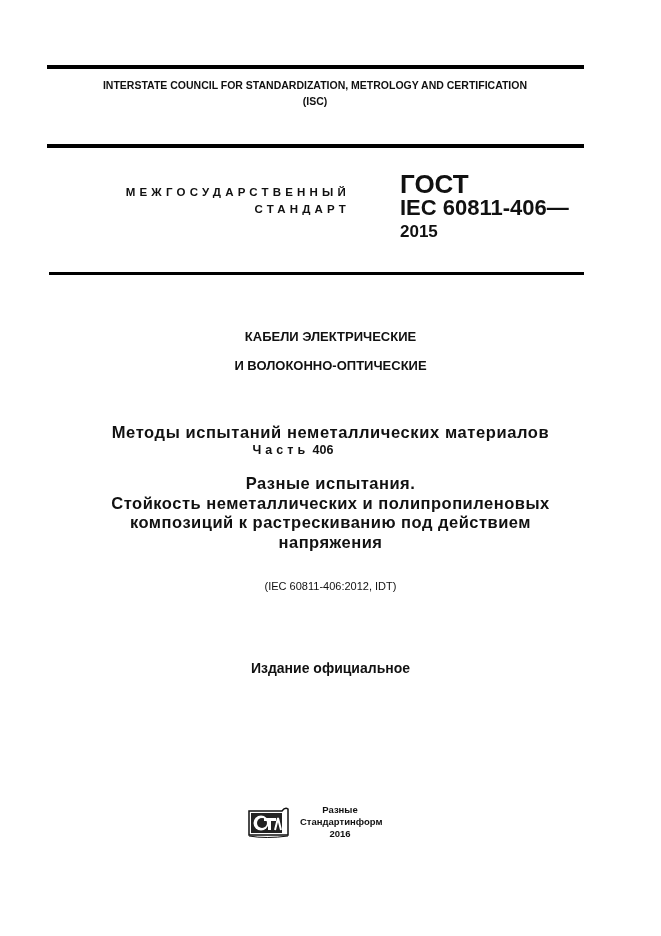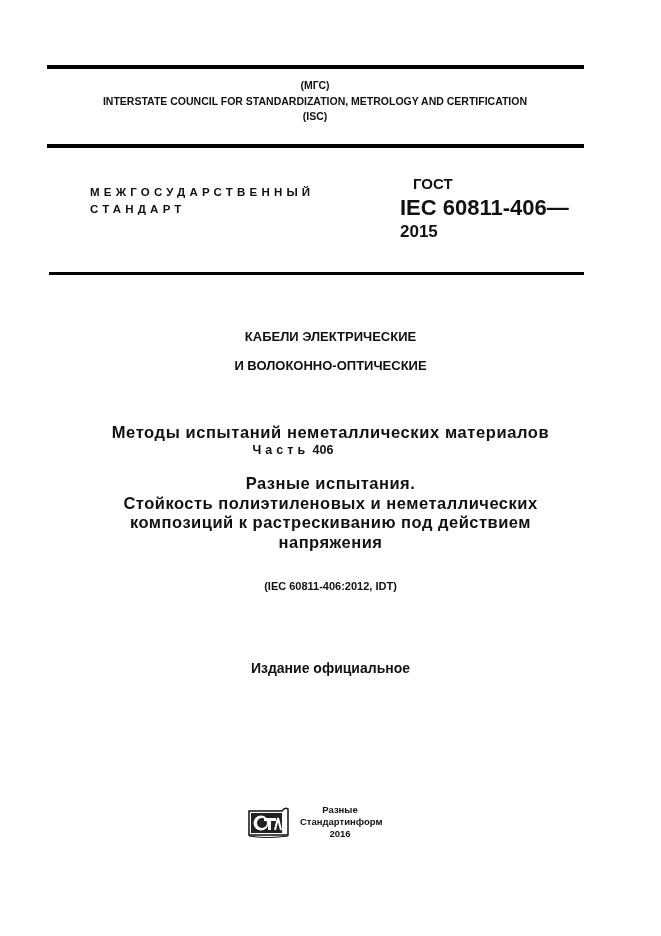--- a/index.html
+++ b/index.html
@@ -4,44 +4,43 @@
 <style>
   html, body { margin: 0; padding: 0; }
   body {
     width: 661px; height: 936px; background: #ffffff; position: relative;
     font-family: "Liberation Sans", sans-serif; color: #111111; overflow: hidden;
   }
   .abs { position: absolute; }
   .rule { position: absolute; background: #000; }
   .center { text-align: center; }
   .council { left: 47px; width: 536px; top: 78px; font-size: 10.5px; font-weight: bold; line-height: 15.5px; }
-  .mezh { left: 90px; width: 260px; top: 184px; font-size: 11.5px; font-weight: bold; letter-spacing: 4.2px; line-height: 17px; text-align: left; }
+  .mezh { left: 90px; width: 260px; top: 184px; font-size: 11.5px; font-weight: bold; letter-spacing: 4.2px; line-height: 17px; text-align: right; }
   .gost { left: 400px; top: 172px; font-weight: bold; }
-  .gost .l1 { font-size: 15px; line-height: 24px; margin-left: 13px; }
+  .gost .l1 { font-size: 26px; line-height: 24px; }
   .gost .l2 { font-size: 22px; line-height: 24px; }
   .gost .l3 { font-size: 17px; line-height: 24px; }
   .title { left: 0; width: 661px; top: 322px; font-size: 13px; font-weight: bold; line-height: 29px; }
   .subtitle { left: 0; width: 661px; top: 411px; font-size: 16.5px; font-weight: bold; letter-spacing: 0.6px; margin-top: 12px; }
   .part { left: 0; width: 586px; top: 443px; font-size: 12.5px; font-weight: bold; }
   .part .word { letter-spacing: 4px; }
   .desc { left: 0; width: 661px; top: 474px; font-size: 16.5px; font-weight: bold; line-height: 19.5px; letter-spacing: 0.5px; }
-  .iec { left: 0; width: 661px; top: 580px; font-size: 11px; font-weight: bold; }
+  .iec { left: 0; width: 661px; top: 580px; font-size: 11px; font-weight: normal; }
   .edition { left: 0; width: 661px; top: 660px; font-size: 14px; font-weight: bold; }
   .logo { left: 246px; top: 805px; width: 44px; height: 34px; }
   .publisher { left: 300px; top: 804px; width: 80px; font-size: 9.5px; font-weight: bold; line-height: 12px; text-align: center; }
 </style>
 </head>
 <body>
 
 <div class="rule" style="left:47px; top:65px; width:537px; height:4px;"></div>
 <div class="rule" style="left:47px; top:144px; width:537px; height:4px;"></div>
 <div class="rule" style="left:49px; top:272px; width:535px; height:3px;"></div>
 
 <div class="abs council center">
-  <div>(МГС)</div>
   <div>INTERSTATE COUNCIL FOR STANDARDIZATION, METROLOGY AND CERTIFICATION</div>
   <div>(ISC)</div>
 </div>
 
 <div class="abs mezh">
   <div>МЕЖГОСУДАРСТВЕННЫЙ</div>
   <div>СТАНДАРТ</div>
 </div>
 
 <div class="abs gost">
@@ -57,21 +56,21 @@
 
 <div class="abs subtitle center">Методы испытаний неметаллических материалов</div>
 
 <div class="abs part center">
   <span class="word">Часть</span>
   <span>406</span>
 </div>
 
 <div class="abs desc center">
   <div>Разные испытания.</div>
-  <div>Стойкость полиэтиленовых и неметаллических</div>
+  <div>Стойкость неметаллических и полипропиленовых</div>
   <div>композиций к растрескиванию под действием</div>
   <div>напряжения</div>
 </div>
 
 <div class="abs iec center">(IEC 60811-406:2012, IDT)</div>
 
 <div class="abs edition center">Издание официальное</div>
 
 <div class="abs logo">
   <svg width="44" height="34" viewBox="0 0 44 34">

